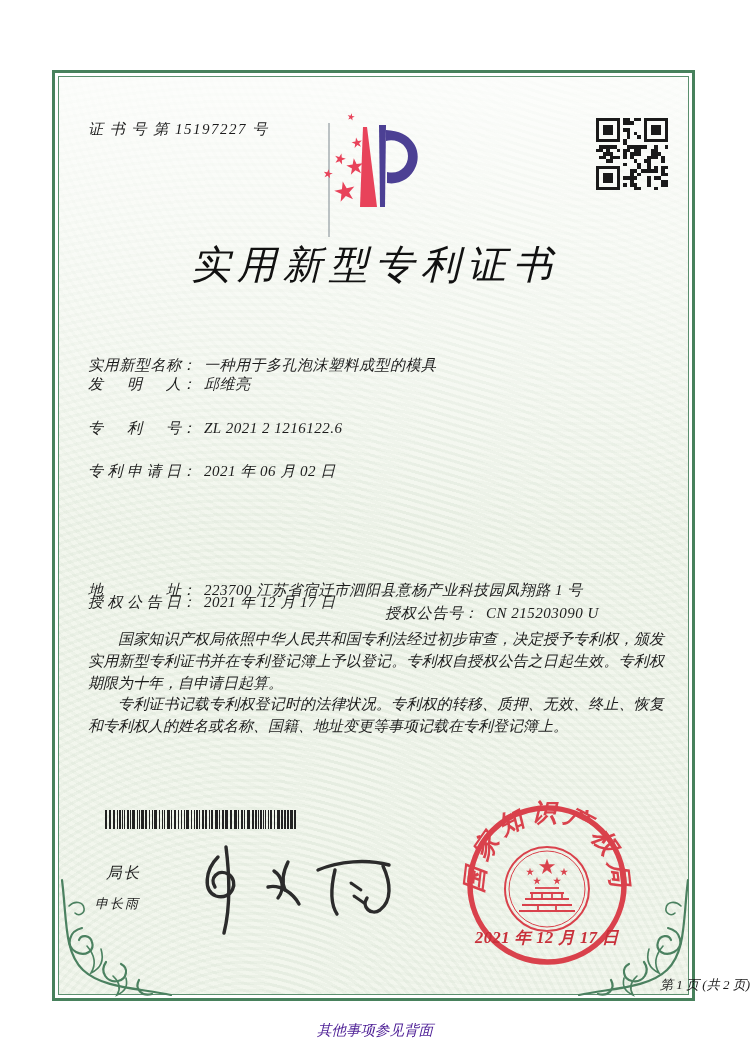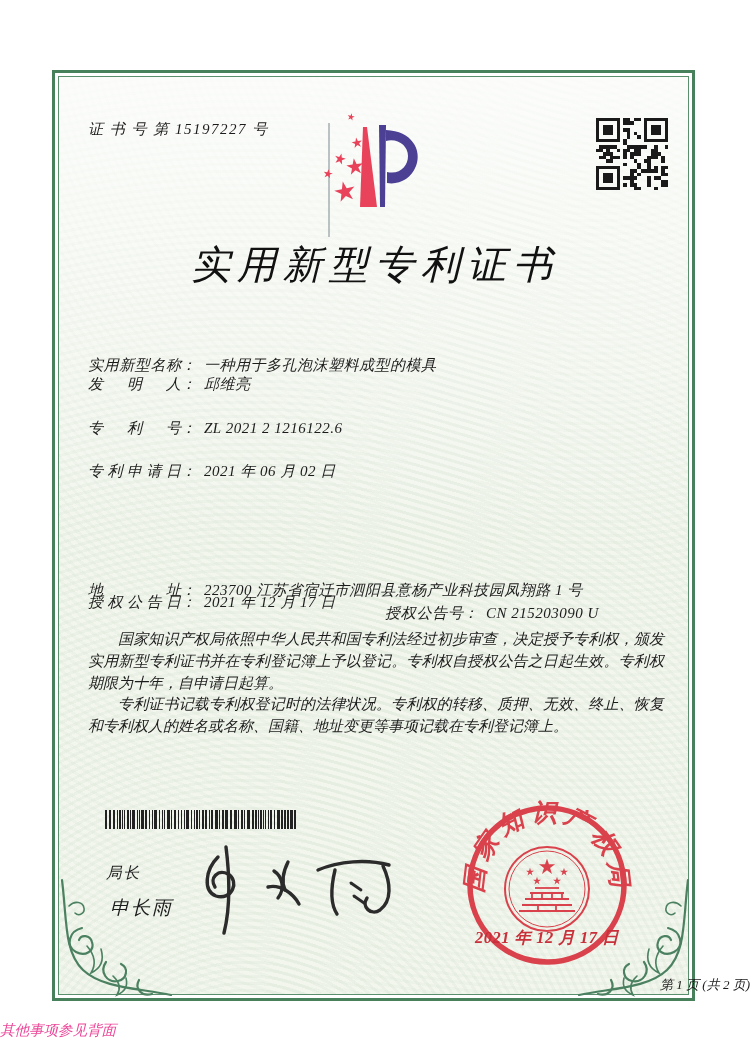--- a/index.html
+++ b/index.html
@@ -28,27 +28,27 @@
   .title { left:0; top:238px; width:750px; text-align:center; font-size:39px; letter-spacing:7px; color:#111; }
   .frow { left:88px; font-size:15px; white-space:nowrap; }
   .flabel { display:inline-block; width:93px; text-align:justify; text-align-last:justify; }
   .fcolon { display:inline-block; margin-right:8px; }
   .fvalue { letter-spacing:.5px; }
   .grant-right { position:absolute; left:297px; top:0; white-space:nowrap; }
   .grant-right .flabel { width:78px;margin-top:11px; }
   .paras { left:88px; top:629px; width:576px; font-size:15px; line-height:21.8px; text-align:justify; }
   .paras p { text-indent:2em; }
   .sig-role { left:106px; top:863px; font-size:15.5px; letter-spacing:2px; }
-  .sig-name { left:110px; top:895px; font-size:19px; letter-spacing:2px; }
+  .sig-name { left:95px; top:895px; font-size:13px; letter-spacing:2px; }
   .seal-date {
     left:458px; top:927px; width:178px; text-align:center;
     color:#c8303a; font-size:16.5px; letter-spacing:.5px; font-weight:bold; z-index:6;
   }
   .page-info { left:0; top:976px; width:750px; text-align:right; font-size:13px; }
-  .back-note { left:0; top:1021px; width:750px; font-size:14.5px; color:#ec4899; }
+  .back-note { left:0; top:1021px; width:750px; text-align:center; font-size:14.5px; color:#4c1d95; }
   svg { display:block; }
 </style>
 </head>
 <body>
 
 <div class="page">
 
   <svg width="0" height="0" aria-hidden="true">
     <defs>
       <path id="star5" d="M0,-10 L2.25,-3.09 9.51,-3.09 3.63,1.18 5.88,8.09 0,3.82 -5.88,8.09 -3.63,1.18 -9.51,-3.09 -2.25,-3.09 Z"></path>

